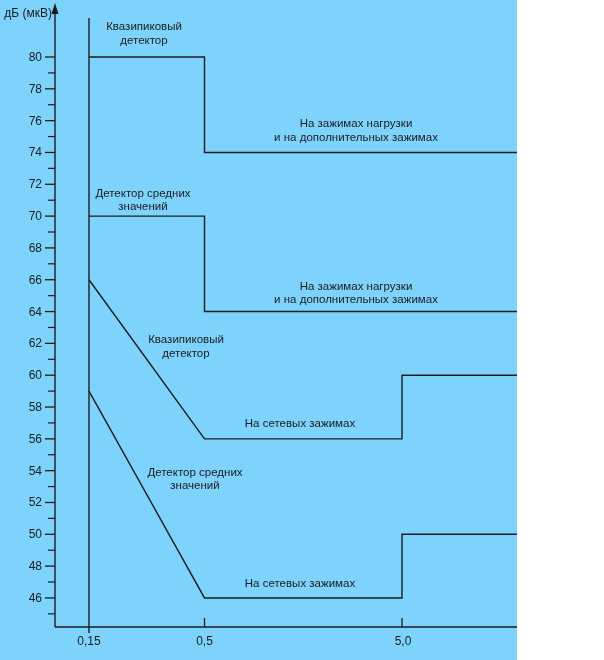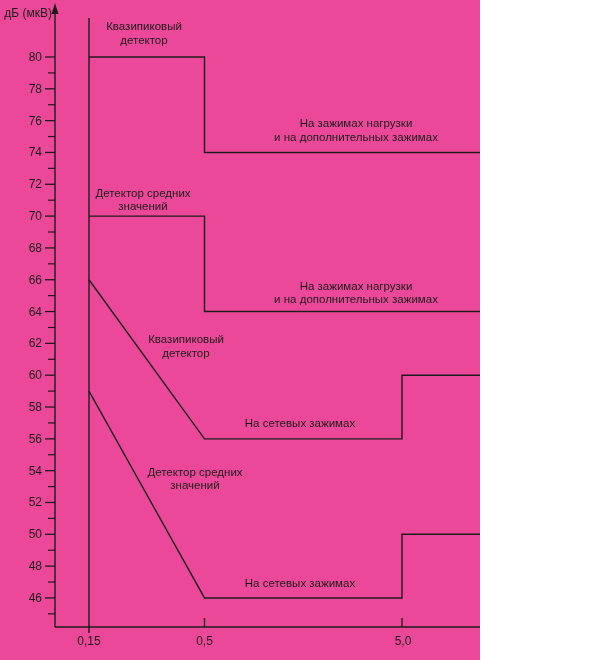--- a/index.html
+++ b/index.html
@@ -1,20 +1,20 @@
 <!DOCTYPE html>
 <html><head>
 <meta charset="utf-8">
 <style>
   html, body { margin: 0; padding: 0; background: #ffffff; }
   .page {
     position: relative;
-    width: 480px;
+    width: 517px;
     height: 660px;
-    background: #ec4899;
+    background: #7dd3fc;
     font-family: "Liberation Sans", sans-serif;
     overflow: hidden;
     text-decoration: underline;
   }
   svg text {
     font-family: "Liberation Sans", sans-serif;
     fill: #1c1c1c;
   }
   .tick-label { font-size: 12px; }
   .ann-label  { font-size: 11.5px; }

